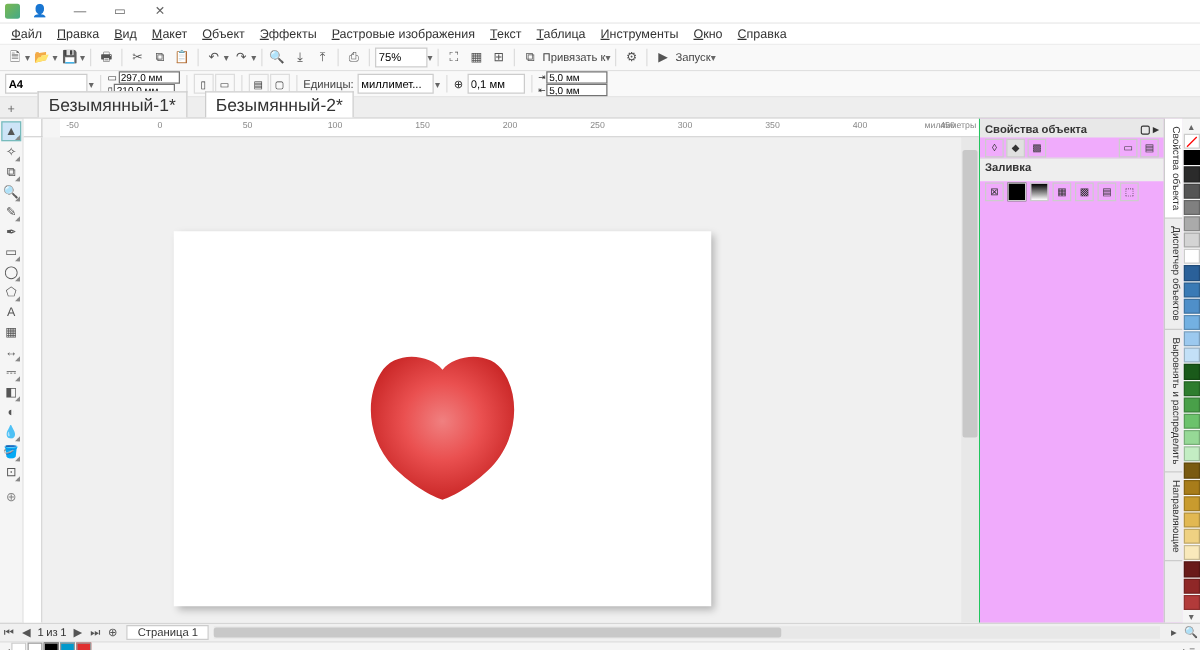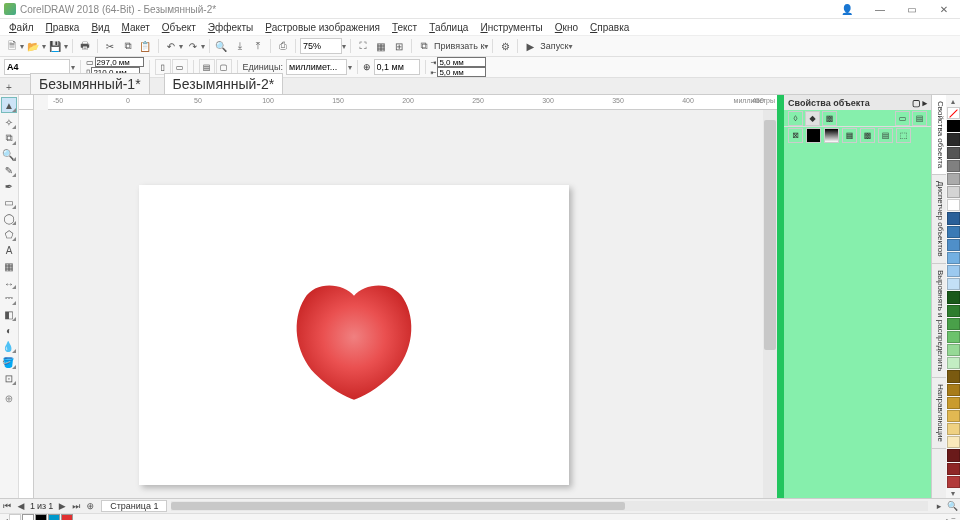--- a/index.html
+++ b/index.html
@@ -36,21 +36,21 @@
 .ruler-lbl{position:absolute;top:2px;transform:translateX(-50%)}
 .canvas-row{flex:1;display:flex}
 .ruler-v{width:14px;background:#fff;border-right:1px solid #ccc}
 .canvas{flex:1;background:#f0f0f0;position:relative;overflow:hidden}
 .page{position:absolute;left:105px;top:75px;width:430px;height:300px;background:#fff;box-shadow:3px 3px 6px rgba(0,0,0,.25)}
 .heart{position:absolute;left:255px;top:170px;width:130px;height:120px}
 .heart svg{width:100%;height:100%}
 .vscroll{width:14px;background:#f0f0f0;display:flex;flex-direction:column}
 .scroll-track{flex:1;background:#e8e8e8;position:relative}
 .scroll-thumb{position:absolute;left:1px;right:1px;background:#c8c8c8;border-radius:2px}
-.right-dock{width:162px;background:#86efac;border-left:7px solid #22c55e;display:flex}
+.right-dock{width:162px;background:#f0abfc;border-left:1px solid #22c55e;display:flex}
 .panel{flex:1;display:flex;flex-direction:column}
 .panel-hdr{height:15px;background:#e8e8e8;display:flex;align-items:center;padding:0 4px;font-size:9px;font-weight:bold;justify-content:space-between}
 .panel-row1{height:16px;display:flex;align-items:center;padding:0 4px;gap:2px;border-bottom:1px solid #ddd}
 .pic{width:13px;height:13px;border:1px solid #ccc;display:flex;align-items:center;justify-content:center;font-size:8px;cursor:pointer}
 .panel-sub{height:14px;padding:2px 4px;font-size:9px;font-weight:bold;background:#eee}
 .fill-opts{height:16px;display:flex;align-items:center;padding:0 4px;gap:3px}
 .panel-msg{padding:6px 4px;font-size:8.5px;color:#444}
 .side-tabs{width:14px;background:#eee;border-left:1px solid #ccc;display:flex;flex-direction:column;font-size:8px}
 .side-tab{writing-mode:vertical-rl;padding:6px 1px;cursor:pointer;border-bottom:1px solid #ccc;text-align:center}
 .side-tab.active{background:#fff}
@@ -65,21 +65,20 @@
 .hscroll-thumb{position:absolute;top:1px;bottom:1px;left:0;width:60%;background:#c8c8c8;border-radius:2px}
 .palette-row{height:12px;display:flex;align-items:center;padding:0 4px;gap:1px;background:#f5f5f5;border-top:1px solid #ddd}
 .psw{width:10px;height:10px;cursor:pointer}
 svg{display:block}
 </style>
 </head>
 <body>
 
 <div class="titlebar">
   <div class="title-icon"></div>
-  <div class="titlebar-text">CorelDRAW 2018 (64-Bit) - Безымянный-2*</div>
   <div class="win-btns">
     <div class="win-btn">👤</div>
     <div class="win-btn">—</div>
     <div class="win-btn">▭</div>
     <div class="win-btn">✕</div>
   </div>
 </div>
 
 <div class="menubar" id="menubar">
     <div class="menu-item"><u>Ф</u>айл</div>
@@ -266,20 +265,21 @@
         </div>
       </div>
       <div class="panel-row1">
         <div class="pic">◊</div>
         <div class="pic" style="background:#e0e0e0">◆</div>
         <div class="pic">▩</div>
         <div style="flex:1"></div>
         <div class="pic">▭</div>
         <div class="pic">▤</div>
       </div>
+      <div class="panel-sub">Заливка</div>
       <div class="fill-opts">
         <div class="pic">⊠</div>
         <div class="pic" style="background:#000"></div>
         <div class="pic" style="background:linear-gradient(#000,#fff)"></div>
         <div class="pic">▦</div>
         <div class="pic">▩</div>
         <div class="pic">▤</div>
         <div class="pic">⬚</div>
       </div>
     </div>

